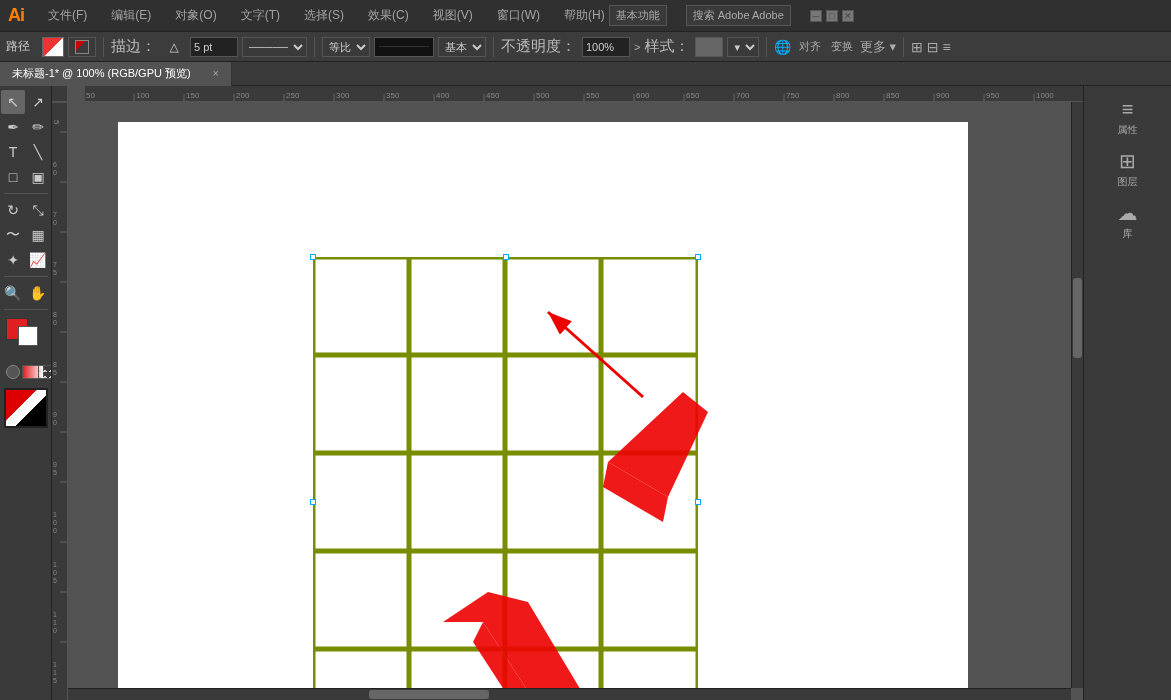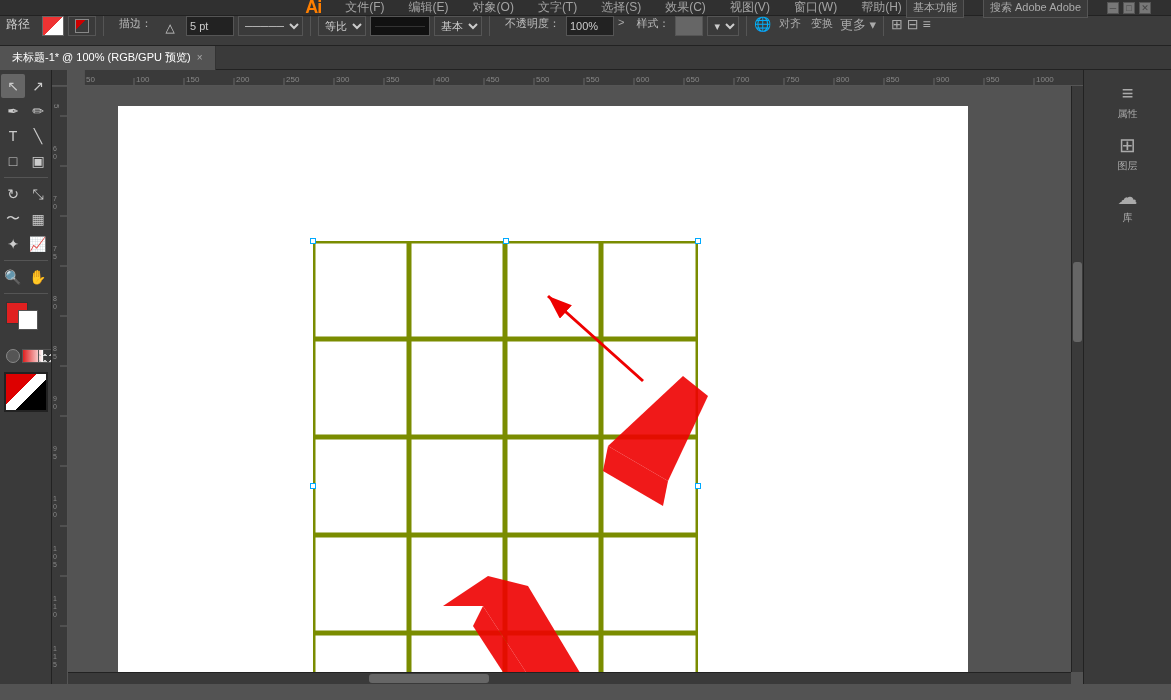--- a/index.html
+++ b/index.html
@@ -1,43 +1,44 @@
 <!DOCTYPE html>
 <html><head>
   <meta charset="utf-8">
   <style>
     * { margin: 0; padding: 0; box-sizing: border-box; }
     body { width: 1171px; height: 700px; overflow: hidden; background: #535353; font-family: 'Microsoft YaHei', Arial, sans-serif; font-size: 12px; color: #ccc; user-select: none; }
 
     
     #titlebar {
-      height: 16px;
+      height: 32px;
       background: #303030;
       display: flex;
       align-items: center;
-      justify-content: flex-end;
-      padding: 0 20px;
+      justify-content: flex-start;
+      padding: 0 8px;
       border-bottom: 1px solid #222;
     }
     #titlebar-left { display: flex; align-items: center; gap: 16px; }
     #ai-logo { font-weight: bold; font-size: 18px; color: #FF7F00; letter-spacing: -1px; margin-right: 4px; }
     .menu-item { font-size: 12px; color: #a3a3a3; cursor: pointer; padding: 2px 4px; }
     #titlebar-right { display: flex; align-items: center; gap: 19px; }
     .titlebar-icon { color: #aaa; font-size: 11px; cursor: pointer; padding: 2px 6px; border: 1px solid #555; background: #3a3a3a; }
 
     
     #toolbar {
       height: 30px;
       background: #3c3c3c;
       display: flex;
+      align-items: center;
       padding: 0 6px;
       gap: 4px;
       border-bottom: 1px solid #222;
     }
-    .toolbar-label { font-size: 11px; color: #bbb; margin-right: 2px; margin-left: 8px; }
+    .toolbar-label { font-size: 15px; color: #bbb; margin-right: 2px; }
     .toolbar-input { width: 48px; height: 20px; background: #222; border: 1px solid #555; color: #ccc; font-size: 11px; padding: 0 3px; }
     .toolbar-select { height: 20px; background: #3a3a3a; border: 1px solid #555; color: #ccc; font-size: 11px; padding: 0 2px; }
     .toolbar-divider { width: 1px; height: 20px; background: #555; margin: 0 3px; }
     .color-swatch { width: 22px; height: 20px; background: linear-gradient(135deg, #e33 50%, white 50%); border: 1px solid #666; cursor: pointer; }
 
     
     #tabbar {
       height: 24px;
       background: #3a3a3a;
       display: flex;
@@ -47,21 +48,21 @@
     .tab {
       height: 24px;
       padding: 0 12px;
       display: flex;
       align-items: center;
       font-size: 11px;
       color: #ccc;
       background: #4a4a4a;
       border-right: 1px solid #333;
       cursor: pointer;
-      gap: 6px;
+      gap: 22px;
     }
     .tab.active { background: #535353; color: #fff; }
     .tab-close { color: #aaa; font-size: 10px; cursor: pointer; }
 
     
     #main {
       display: flex;
       height: calc(700px - 32px - 30px - 24px);
     }
 

